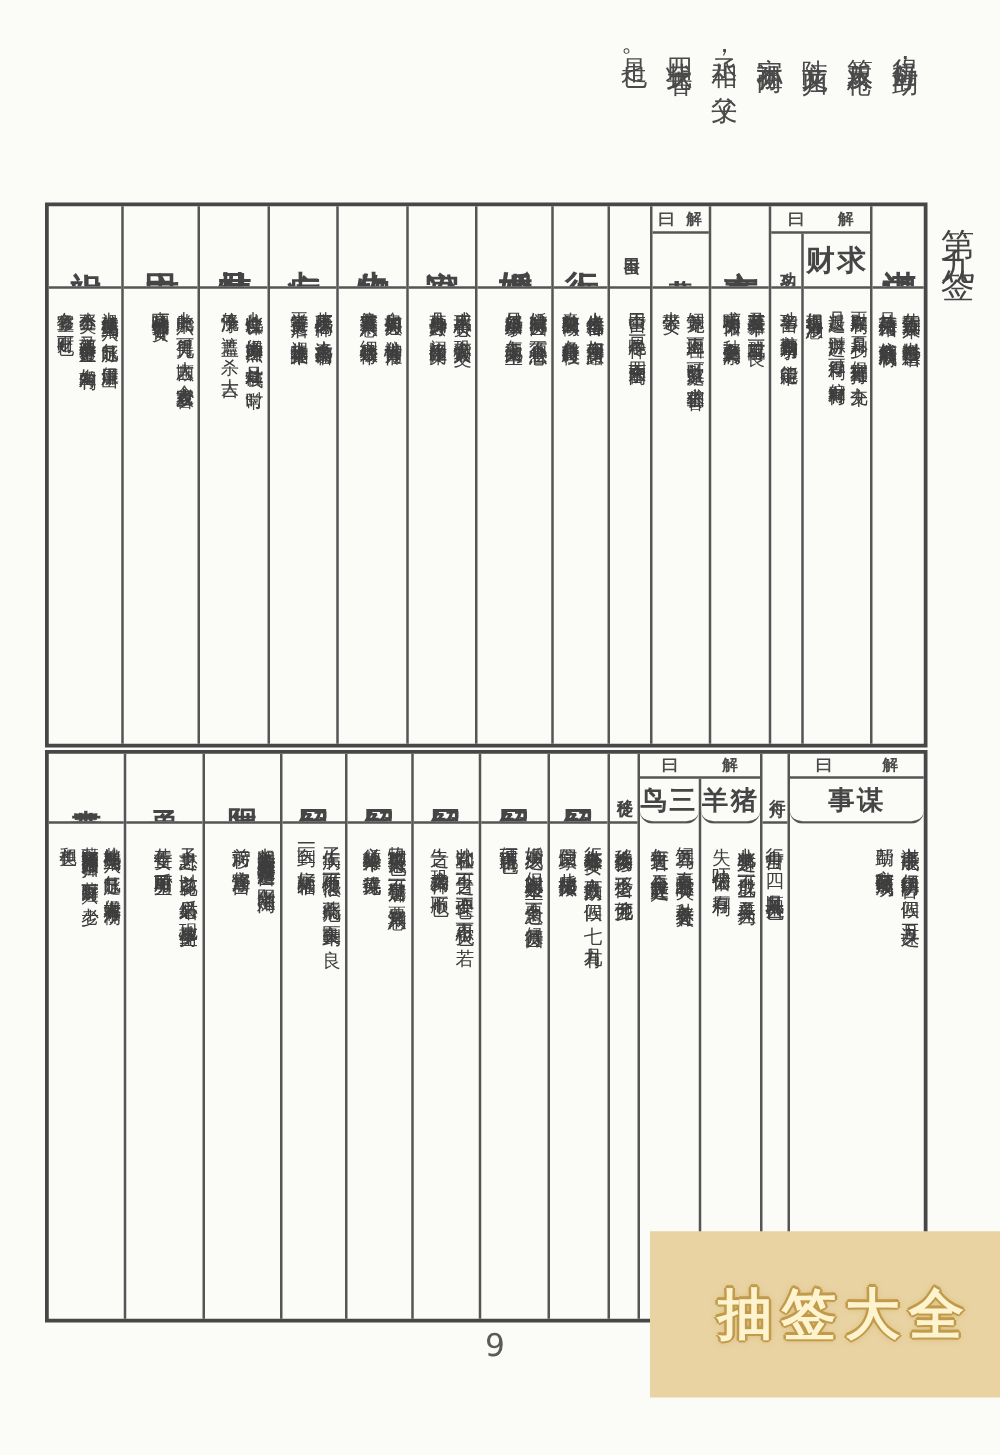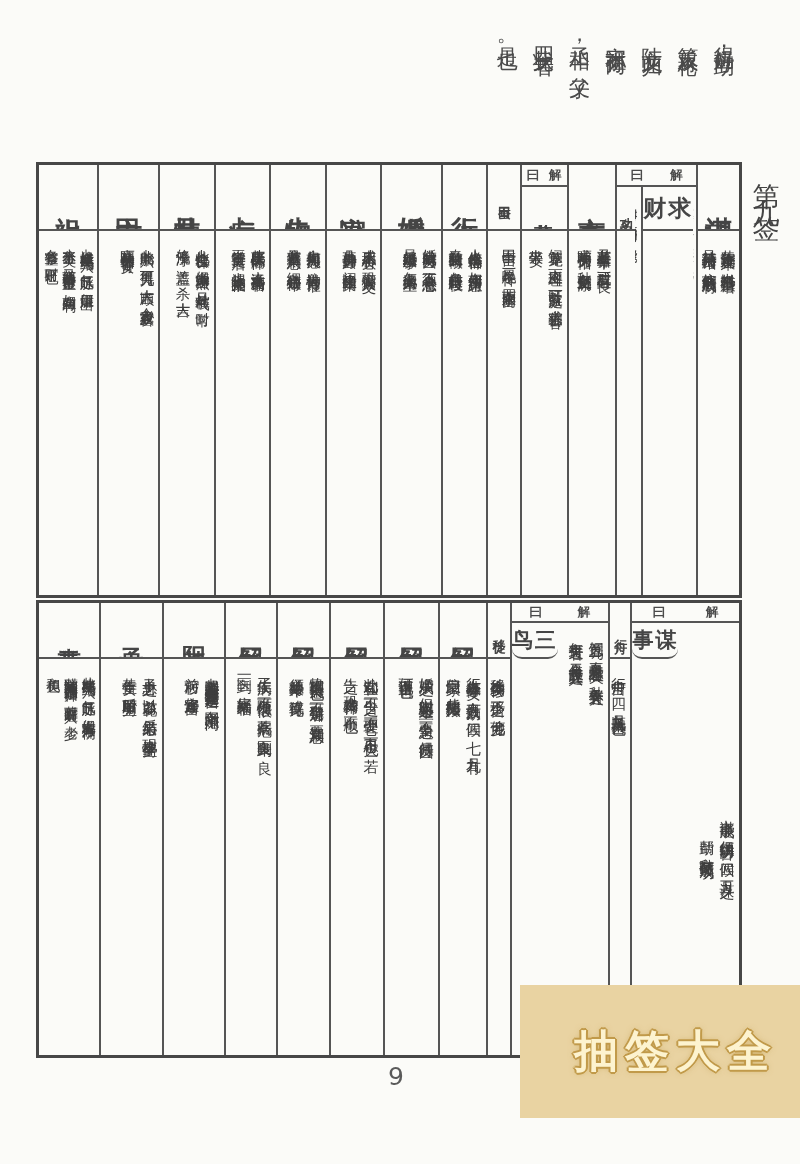--- a/index.html
+++ b/index.html
@@ -22,21 +22,21 @@
   .qtable{
     position:absolute;left:36px;width:706px;box-sizing:border-box;
     border:3px solid #474747;background:#fbfbf8;
     display:flex;align-items:stretch;
   }
   .t-top{top:162px;height:436px;}
   .t-bot{top:600px;height:458px;}
   .col{display:flex;flex-direction:column;min-width:0;}
   .col + .col{border-left:2px solid #555;}
   .subrow{display:flex;flex:1;min-height:0;}
-  .subcol{display:flex;flex-direction:row;min-width:0;}
+  .subcol{display:flex;flex-direction:column;min-width:0;}
   .subcol + .subcol{border-left:2px solid #555;}
   
   .hd{
     border-bottom:2px solid #555;
     display:flex;align-items:center;justify-content:center;
     font-family:"DejaVu Sans", sans-serif;font-weight:bold;color:#454545;
     overflow:hidden;flex:none;
   }
   .t-top .hd{height:64px;}
   .t-bot .hd{height:54px;}
@@ -250,35 +250,40 @@
     <div class="strip">
       <span>曰</span>
       <span>解</span>
     </div>
     <div class="subrow">
       <div class="subcol" style="flex:48 0 0;">
         <div class="hd hbig subhd">鸟三</div>
         <div class="bd">饲养三鸟　春夏养之恐有阻失　秋冬养之有大
 年有失过者　今年二月起养之兴旺</div>
       </div>
+      <div class="subcol" style="flex:48 0 0;">
+        <div class="hd hbig subhd">羊猪</div>
+        <div class="bd">卜此猪羊之卦　不可成群　多养一二只为佳
+失　吓伯公保佑　有厚利</div>
+      </div>
     </div>
   </div>
 
   <div class="col" style="flex:20 0 0;">
     <div class="hd vsmall">行舟</div>
     <div class="bd">行舟中吉　四　九月顺风大吉也</div>
   </div>
 
   <div class="col" style="flex:106 0 0;">
     <div class="strip">
       <span>曰</span>
       <span>解</span>
     </div>
     <div class="subrow">
-      <div class="subcol" style="flex:55 0 0;text-align:center;">
+      <div class="subcol" style="flex:55 0 0;">
         <div class="hd hbig subhd">事谋</div>
         <div class="bd">卜谋事能成　但须切防口舌　候四　五月谋之
 帮助　交秋冬时便可成功</div>
       </div>
     </div>
   </div>
 
 </div>
 
 <div class="page-num">9</div>

